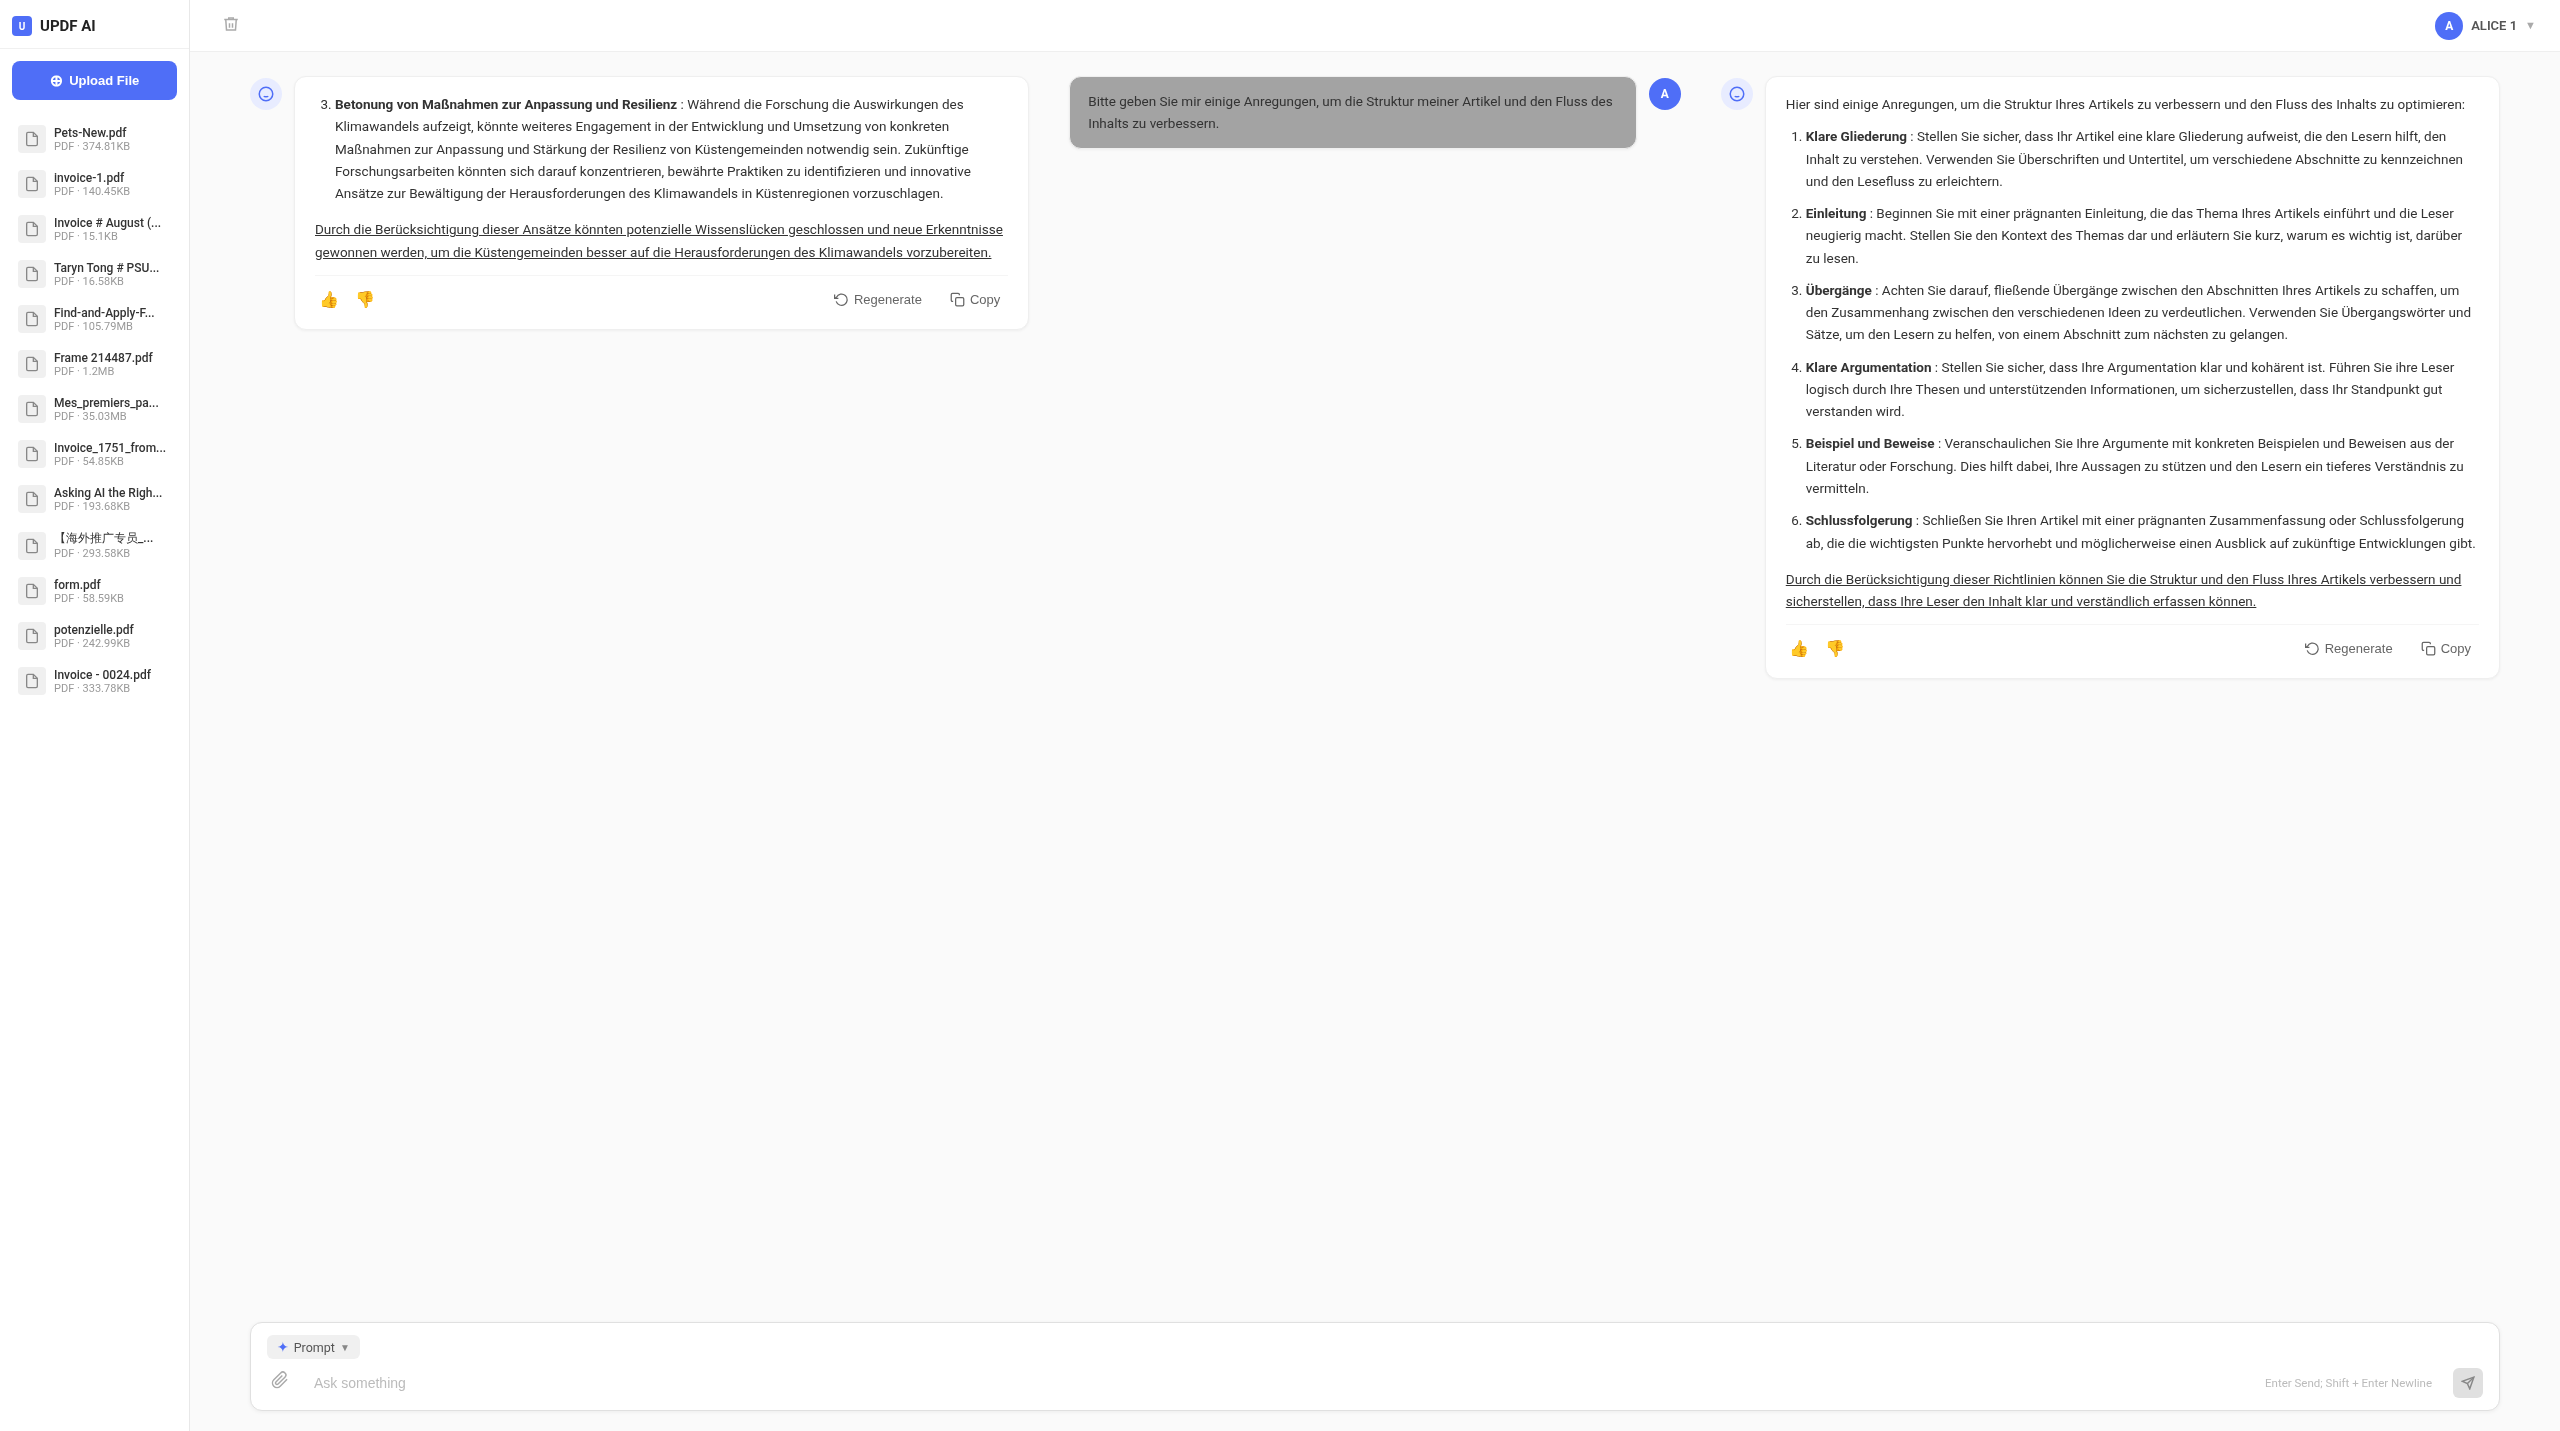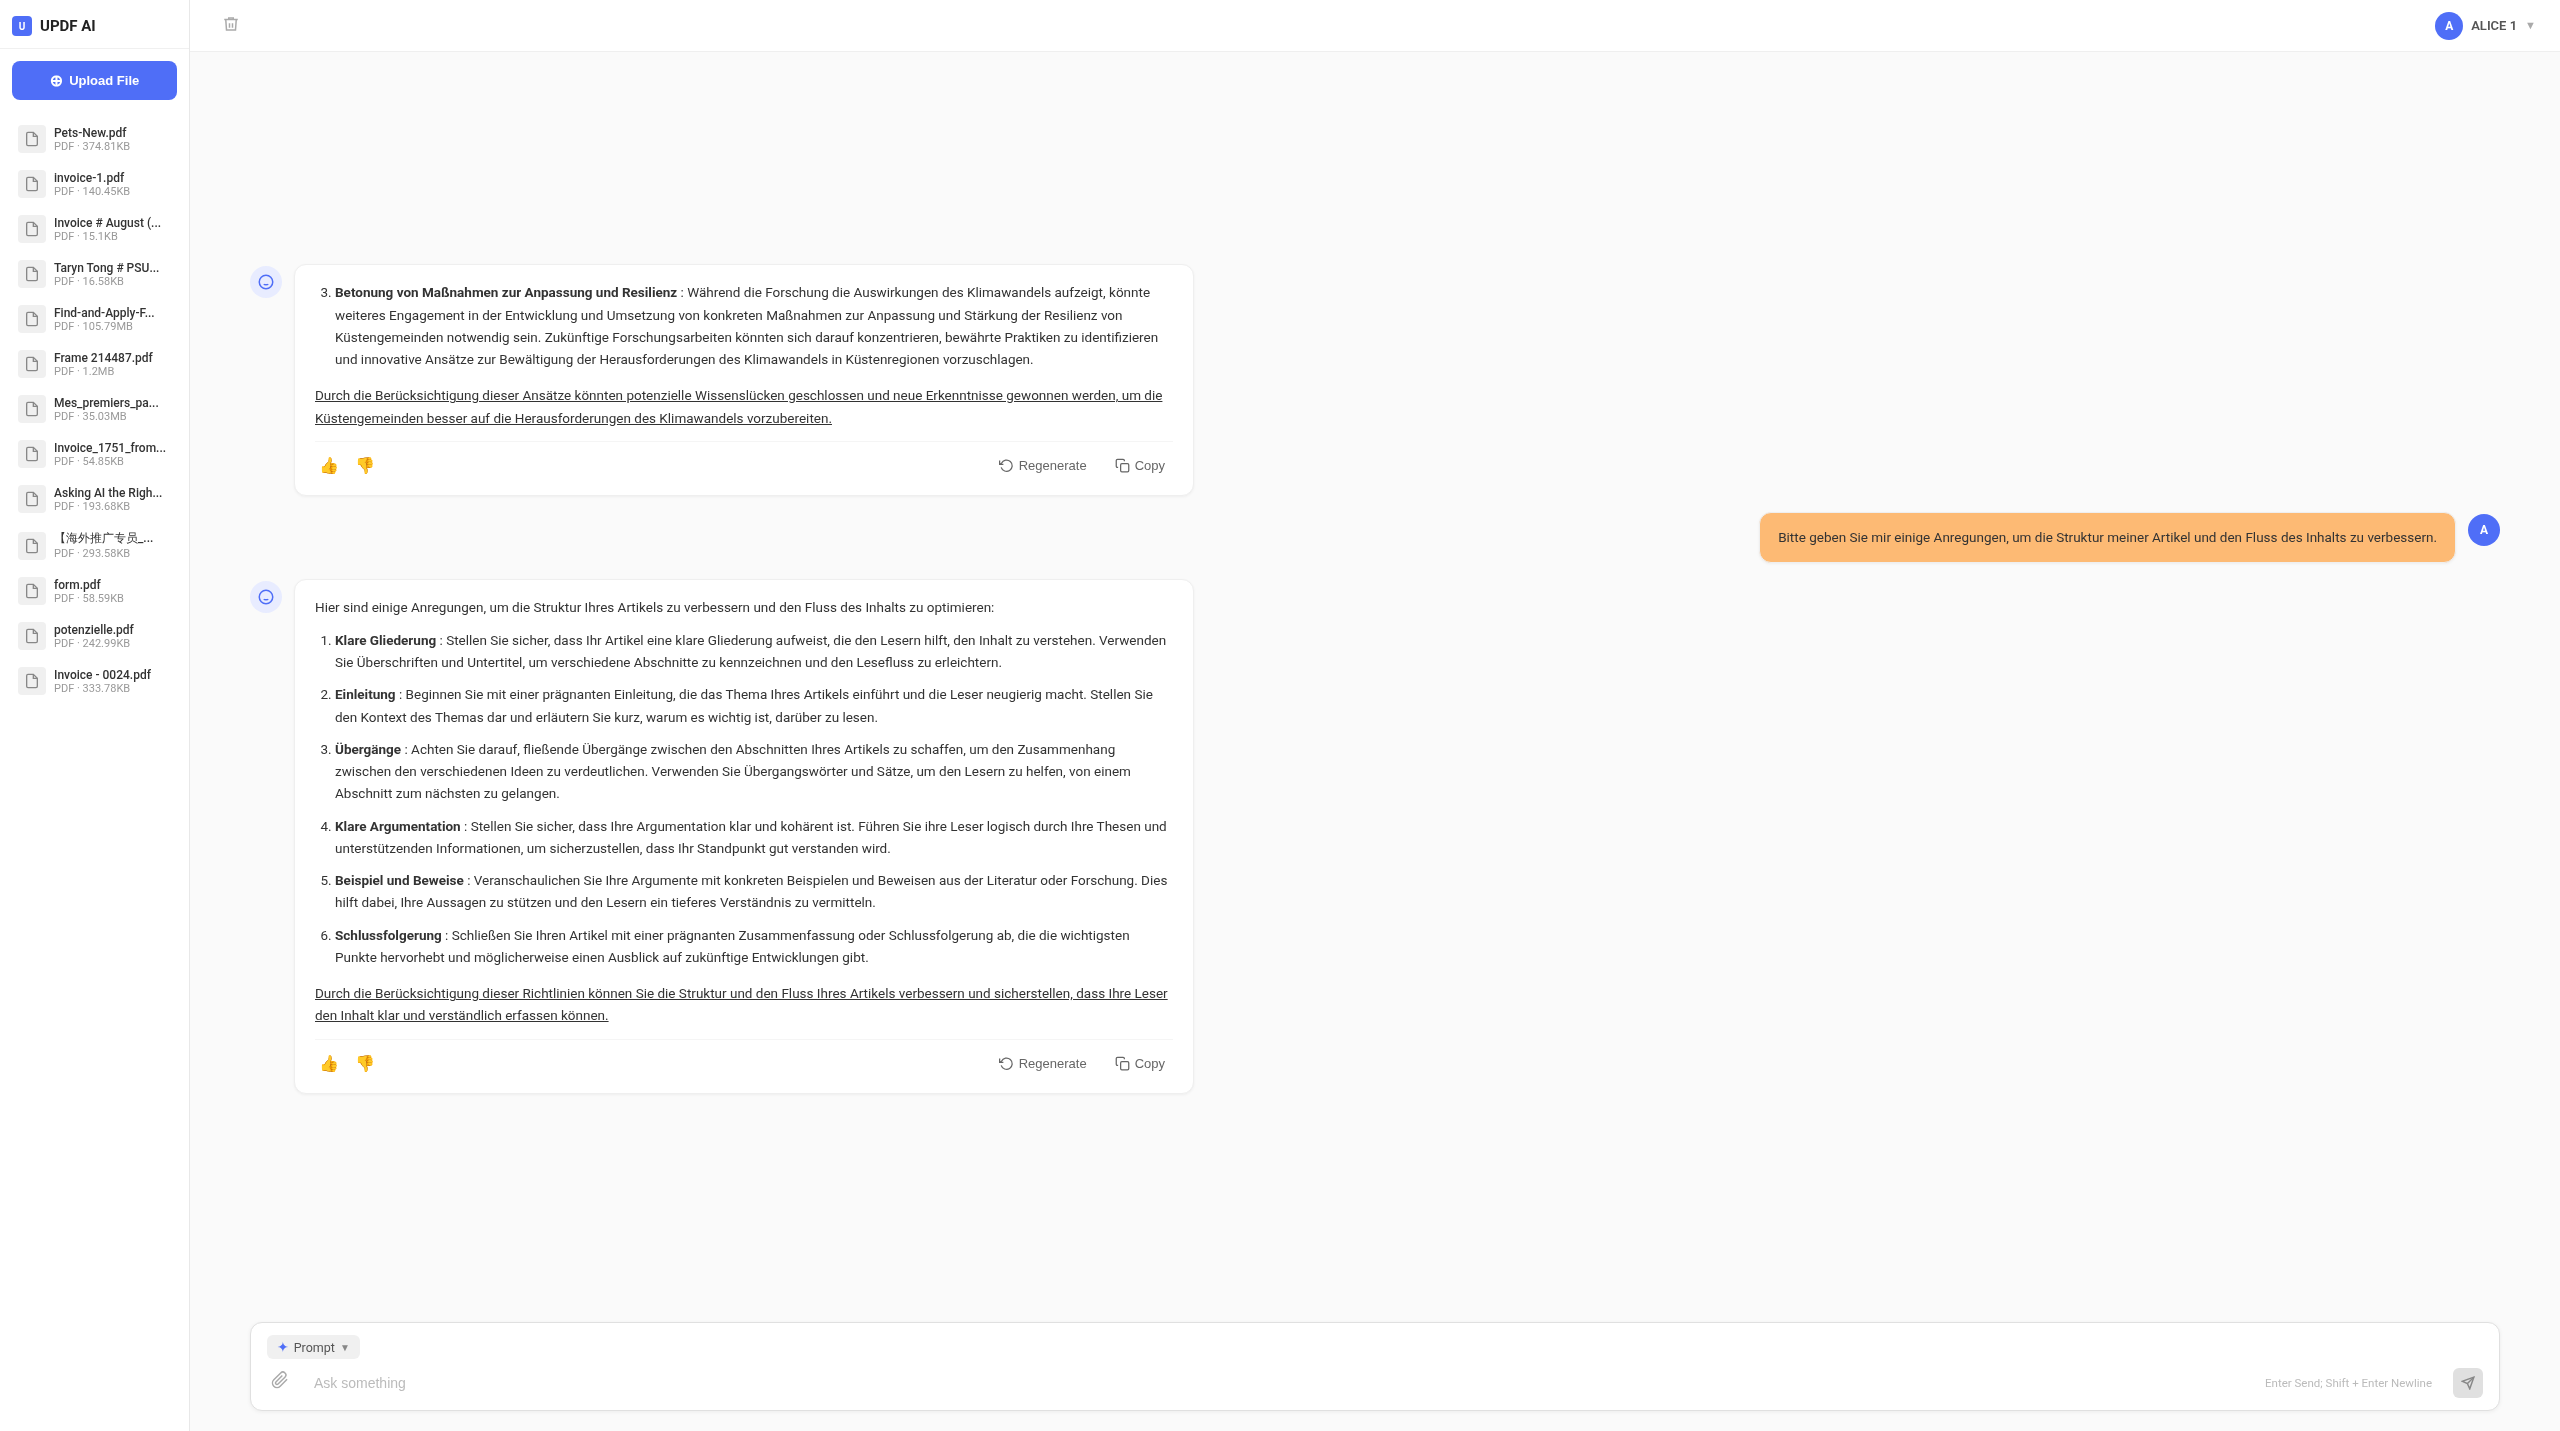--- a/index.html
+++ b/index.html
@@ -21,34 +21,34 @@
     .file-size { font-size: 11px; color: #999; }
 
     
     .main { flex: 1; display: flex; flex-direction: column; overflow: hidden; background: #fafafa; }
     .top-bar { height: 52px; display: flex; align-items: center; justify-content: flex-end; padding: 0 24px; background: #fff; border-bottom: 1px solid #efefef; }
     .delete-icon { color: #aaa; cursor: pointer; margin-right: auto; padding-left: 8px; }
     .user-info { display: flex; align-items: center; gap: 8px; color: #555; font-size: 13px; font-weight: 600; }
     .user-avatar { width: 28px; height: 28px; background: #4f6ef7; border-radius: 50%; display: flex; align-items: center; justify-content: center; color: white; font-size: 12px; font-weight: bold; }
 
     
-    .chat-area { flex: 1; overflow-y: auto; padding: 24px 60px; display: flex; flex-direction: column; gap: 16px; justify-content: center; }
+    .chat-area { flex: 1; overflow-y: auto; padding: 24px 60px; display: flex; flex-direction: row; gap: 40px; }
 
     
     .ai-message-wrap { display: flex; align-items: flex-start; gap: 12px; }
     .ai-avatar { width: 32px; height: 32px; background: #e8ecff; border-radius: 50%; display: flex; align-items: center; justify-content: center; flex-shrink: 0; margin-top: 2px; }
     .ai-avatar svg { width: 18px; height: 18px; }
     .ai-bubble { background: #fff; border: 1px solid #efefef; border-radius: 12px; padding: 16px 20px; flex: 1; max-width: 900px; box-shadow: 0 1px 3px rgba(0,0,0,0.05); }
     .ai-bubble p { line-height: 1.65; color: #333; margin-bottom: 10px; font-size: 13.5px; }
     .ai-bubble p:last-of-type { margin-bottom: 0; text-decoration: underline; }
     .ai-bubble ol { padding-left: 20px; }
     .ai-bubble ol li { margin-bottom: 10px; line-height: 1.65; font-size: 13.5px; }
     .ai-bubble ol li:last-child { margin-bottom: 0; }
     .ai-bubble strong { font-weight: 700; }
-    .user-bubble { background: #fdba74; border: 1px solid #efefef; border-radius: 12px; padding: 14px 18px; max-width: 700px; font-size: 13.5px; line-height: 1.6; color: #333; box-shadow: 0 1px 3px rgba(0,0,0,0.05); }
+    .user-bubble { background: #a3a3a3; border: 1px solid #efefef; border-radius: 12px; padding: 14px 18px; max-width: 700px; font-size: 13.5px; line-height: 1.6; color: #333; box-shadow: 0 1px 3px rgba(0,0,0,0.05); }
     .user-icon-wrap { width: 32px; height: 32px; background: #4f6ef7; border-radius: 50%; display: flex; align-items: center; justify-content: center; color: white; font-size: 12px; font-weight: bold; flex-shrink: 0; margin-top: 2px; }
 
     .user-msg-outer { display: flex; align-items: flex-start; gap: 12px; justify-content: flex-end; }
 
     .message-actions { display: flex; align-items: center; justify-content: space-between; margin-top: 12px; padding-top: 10px; border-top: 1px solid #f5f5f5; }
     .feedback-icons { display: flex; gap: 8px; }
     .feedback-btn { background: none; border: none; cursor: pointer; color: #aaa; padding: 4px; border-radius: 4px; font-size: 16px; }
     .action-btns { display: flex; gap: 12px; }
     .action-btn { background: none; border: none; cursor: pointer; color: #666; font-size: 13px; display: flex; align-items: center; gap: 5px; padding: 4px 8px; border-radius: 4px; }
     .action-btn svg { width: 15px; height: 15px; }

